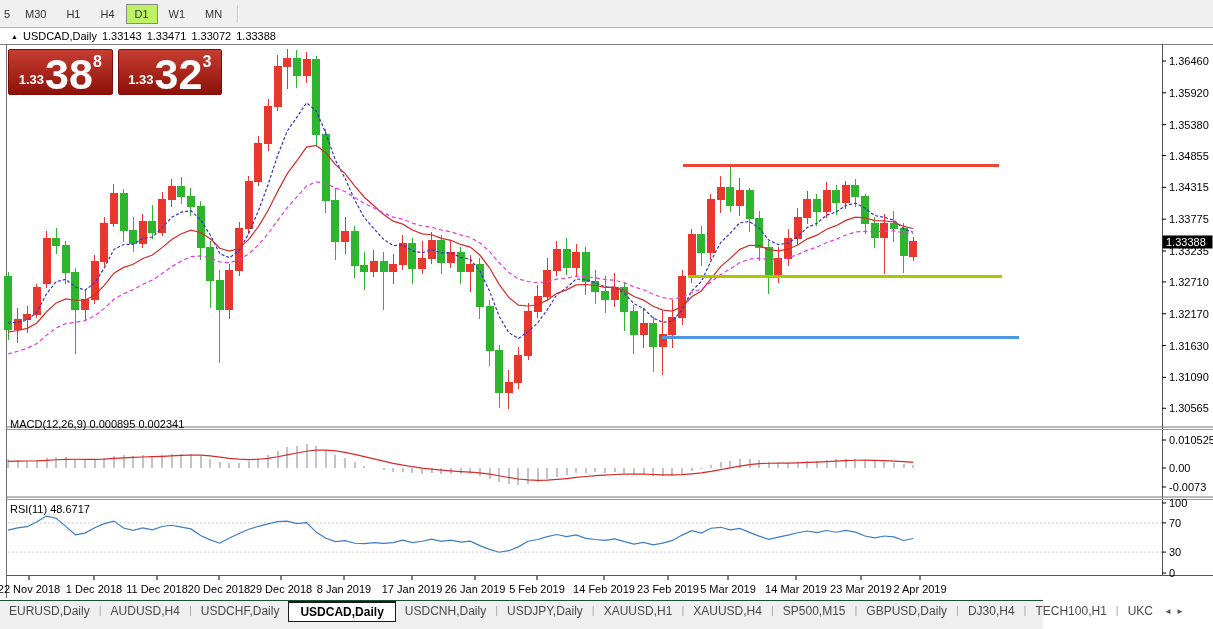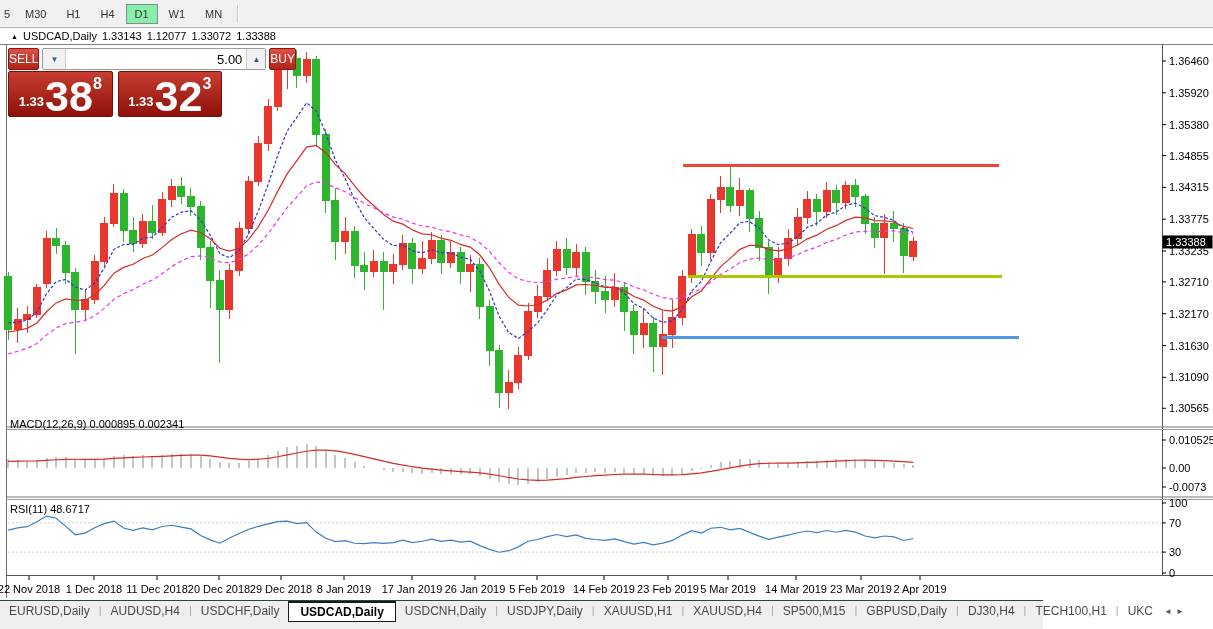--- a/index.html
+++ b/index.html
@@ -4,21 +4,21 @@
 <style>
   html,body{margin:0;padding:0;background:#fff;}
   #app{position:relative;width:1213px;height:629px;overflow:hidden;
        font-family:"Liberation Sans",sans-serif;background:#fff;}
   
   #tf-toolbar{position:absolute;left:0;top:0;width:1213px;height:27px;background:#f0f0f0;
               border-bottom:1px solid #b3b3b3;display:flex;align-items:center;z-index:5;}
   .tf-btn{font-size:11px;color:#333;padding:3px 8px;margin:0 1px;border:1px solid transparent;
           white-space:nowrap;cursor:default;}
   .tf-btn.clipped{width:9px;overflow:hidden;padding:3px 0 3px 2px;}
-  .tf-btn.active{background:#86efac;border:1px solid #8a8a8a;}
+  .tf-btn.active{background:#bef264;border:1px solid #8a8a8a;}
   .tb-sep{width:1px;height:18px;background:#c6c6c6;margin:0 5px;box-shadow:1px 0 0 #ffffff;}
   
   #title-bar{position:absolute;left:7px;top:28px;width:1206px;height:16px;background:#fff;
              font-size:11px;color:#000;display:flex;align-items:center;z-index:4;}
   #collapse{font-size:7px;margin:0 6px 0 4px;color:#000;}
   #title-bar span{margin-right:5px;}
   
   #cv{position:absolute;left:0;top:0;z-index:1;}
   
   .ind-label{position:absolute;left:10px;font-size:11px;color:#000;z-index:3;}
@@ -66,21 +66,21 @@
       <div class="tf-btn active">D1</div>
       <div class="tf-btn">W1</div>
       <div class="tf-btn">MN</div>
       <div class="tb-sep"></div>
     </div>
 
   <div id="title-bar">
     <span id="collapse">▲</span>
     <span>USDCAD,Daily</span>
     <span>1.33143</span>
-    <span>1.12077</span>
+    <span>1.33471</span>
     <span>1.33072</span>
     <span>1.33388</span>
   </div>
 
   <svg id="cv" width="1213" height="629">
       <line x1="0" y1="44.5" x2="1213" y2="44.5" stroke="#808080"></line>
       <line x1="6.5" y1="44" x2="6.5" y2="598" stroke="#6e6e6e"></line>
       <line x1="1162.5" y1="44" x2="1162.5" y2="575" stroke="#555555"></line>
       <line x1="6" y1="427" x2="1213" y2="427" stroke="#777777"></line>
       <line x1="6" y1="497" x2="1213" y2="497" stroke="#777777"></line>
@@ -467,29 +467,20 @@
         <text x="861" y="593">23 Mar 2019</text>
         <line x1="920" y1="576" x2="920" y2="580" stroke="#000"></line>
         <text x="920" y="593">2 Apr 2019</text>
       </g>
     </svg>
 
   <div class="ind-label" id="macd-label">MACD(12,26,9) 0.000895 0.002341</div>
   <div class="ind-label" id="rsi-label">RSI(11) 48.6717</div>
 
   <div id="trade-panel">
-    <div class="tp-row1">
-      <div class="tp-btn" id="sell-btn">SELL</div>
-      <div class="spinner">
-        <div class="spin-btn" id="spin-down">▼</div>
-        <input id="vol-input" value="5.00" style="">
-        <div class="spin-btn" id="spin-up">▲</div>
-      </div>
-      <div class="tp-btn" id="buy-btn">BUY</div>
-    </div>
     <div class="tp-row2">
       <div class="price-tile">
         <span class="tile-prefix">1.33</span>
         <span class="tile-big">38</span>
         <span class="tile-sup">8</span>
       </div>
       <div class="price-tile">
         <span class="tile-prefix">1.33</span>
         <span class="tile-big">32</span>
         <span class="tile-sup">3</span>

